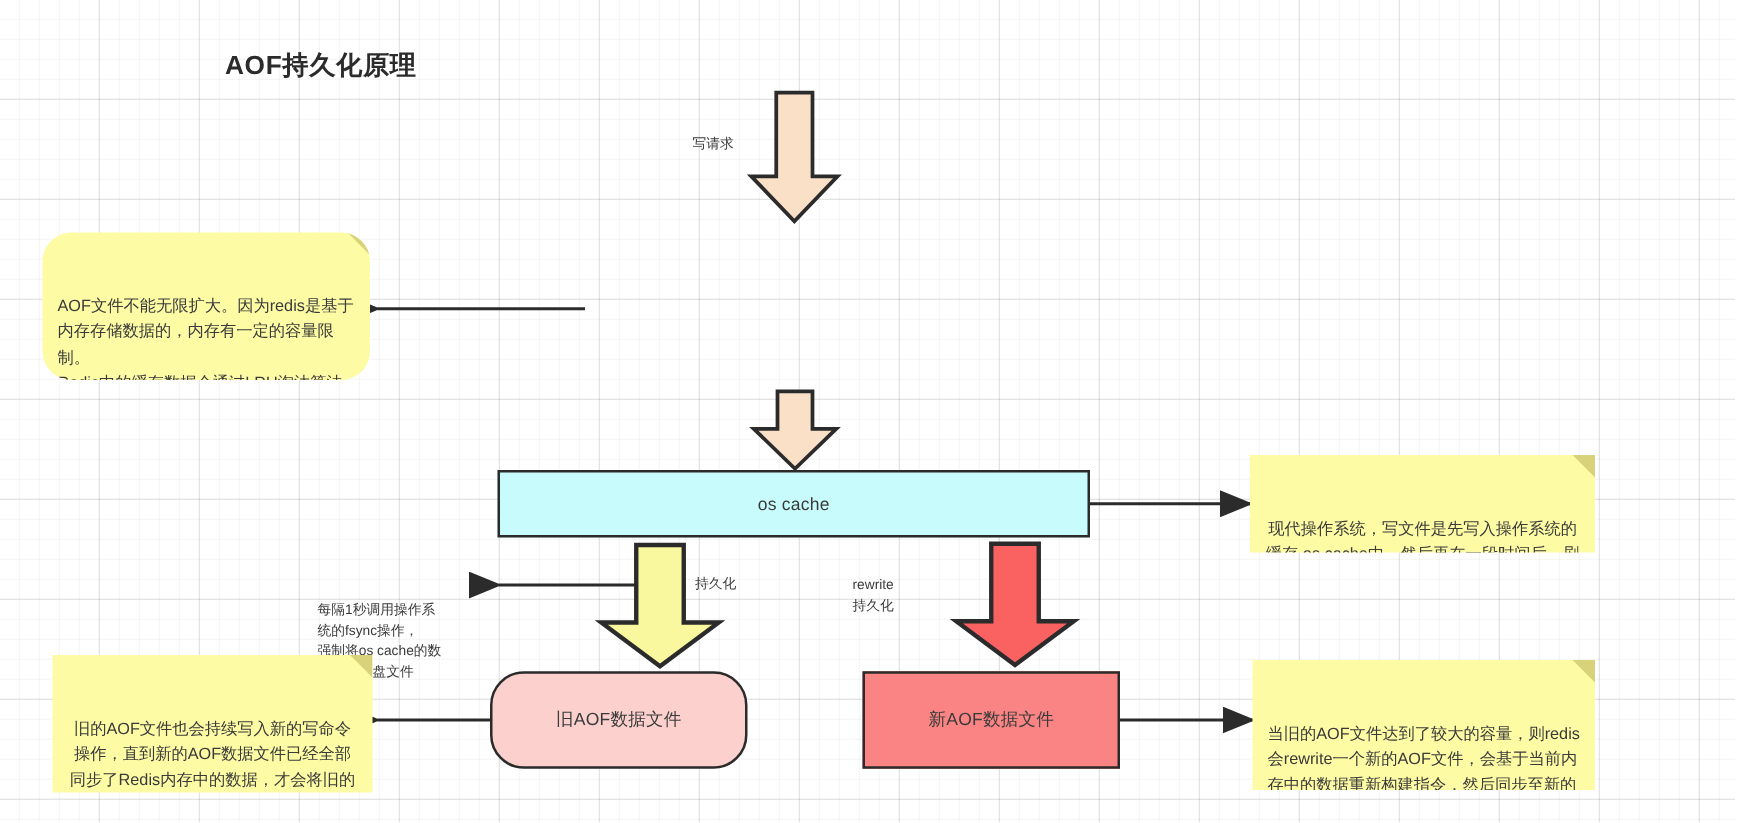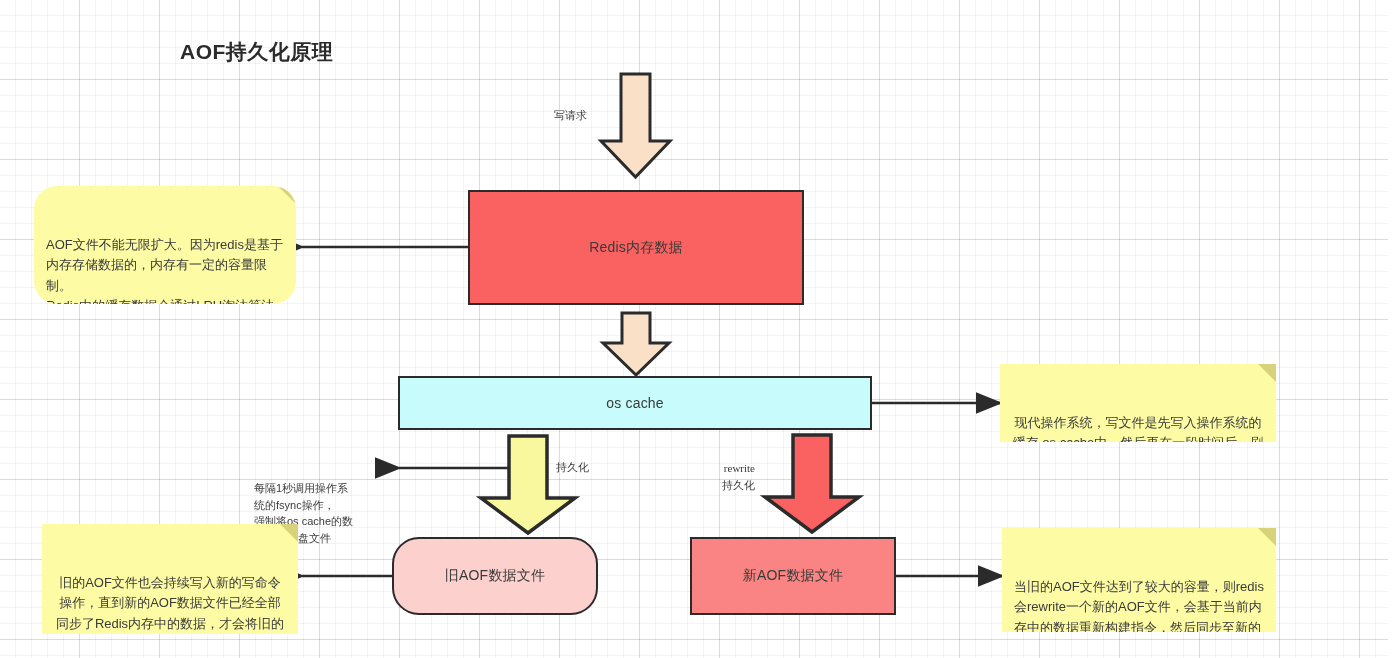--- a/index.html
+++ b/index.html
@@ -113,41 +113,38 @@
 
     <polygon points="622,313 650,313 650,343 669,343 636,375 603,343 622,343" fill="#fbe0c8" stroke="#2b2b2b" stroke-width="3" stroke-linejoin="miter"></polygon>
 
     <polygon points="509,436 547,436 547,498 575,498 528,533 481,498 509,498" fill="#faf89e" stroke="#2b2b2b" stroke-width="3.5" stroke-linejoin="miter"></polygon>
 
     <polygon points="793,435 831,435 831,497 859,497 812,532 765,497 793,497" fill="#fa6262" stroke="#2b2b2b" stroke-width="3.5" stroke-linejoin="miter"></polygon>
   </svg>
 
   <div class="title" style="left:180px; top:38px;">AOF持久化原理</div>
 
-  <div class="node" style="left:468px; top:190px; width:336px; height:115px; background:#fa6262;">
-    <span>Redis内存数据</span>
-  </div>
 
   <div class="node" style="left:398px; top:376px; width:474px; height:54px; background:#c8fbfb;">
     <span>os cache</span>
   </div>
 
   <div class="node" style="left:392px; top:537px; width:206px; height:78px; background:#fbd0cd;border-radius:27px;">
     <span>旧AOF数据文件</span>
   </div>
 
   <div class="node" style="left:678px; top:537px; width:206px; height:78px; background:#fa8484;margin-left:12px;">
     <span>新AOF数据文件</span>
   </div>
 
   <div class="edge-label" style="left:554px; top:107px;">写请求</div>
 
   <div class="edge-label" style="left:556px; top:459px;">持久化</div>
 
-  <div class="edge-label" style="left:722px; top:460px; text-align:right;font-family:Liberation Serif, serif;">rewrite
+  <div class="edge-label" style="left:682px; top:460px; text-align:right;">rewrite
 持久化</div>
 
   <div class="edge-label" style="left:254px; top:441px; width:145px;margin-top:39px;">每隔1秒调用操作系
 统的fsync操作，
 强制将os cache的数
 据刷入磁盘文件</div>
 
   <div class="note left" style="left:34px; top:186px; width:262px; height:118px;border-radius:23px;">
     <span class="fold"></span>
     <span>AOF文件不能无限扩大。因为redis是基于内存存储数据的，内存有一定的容量限制。

